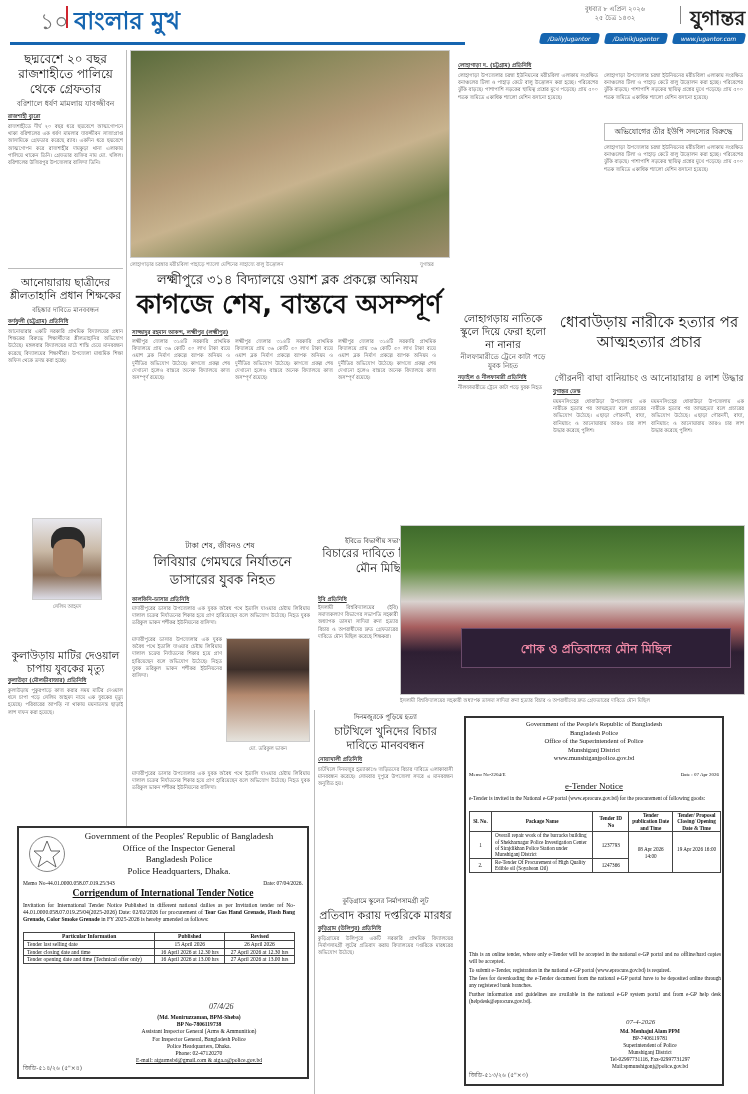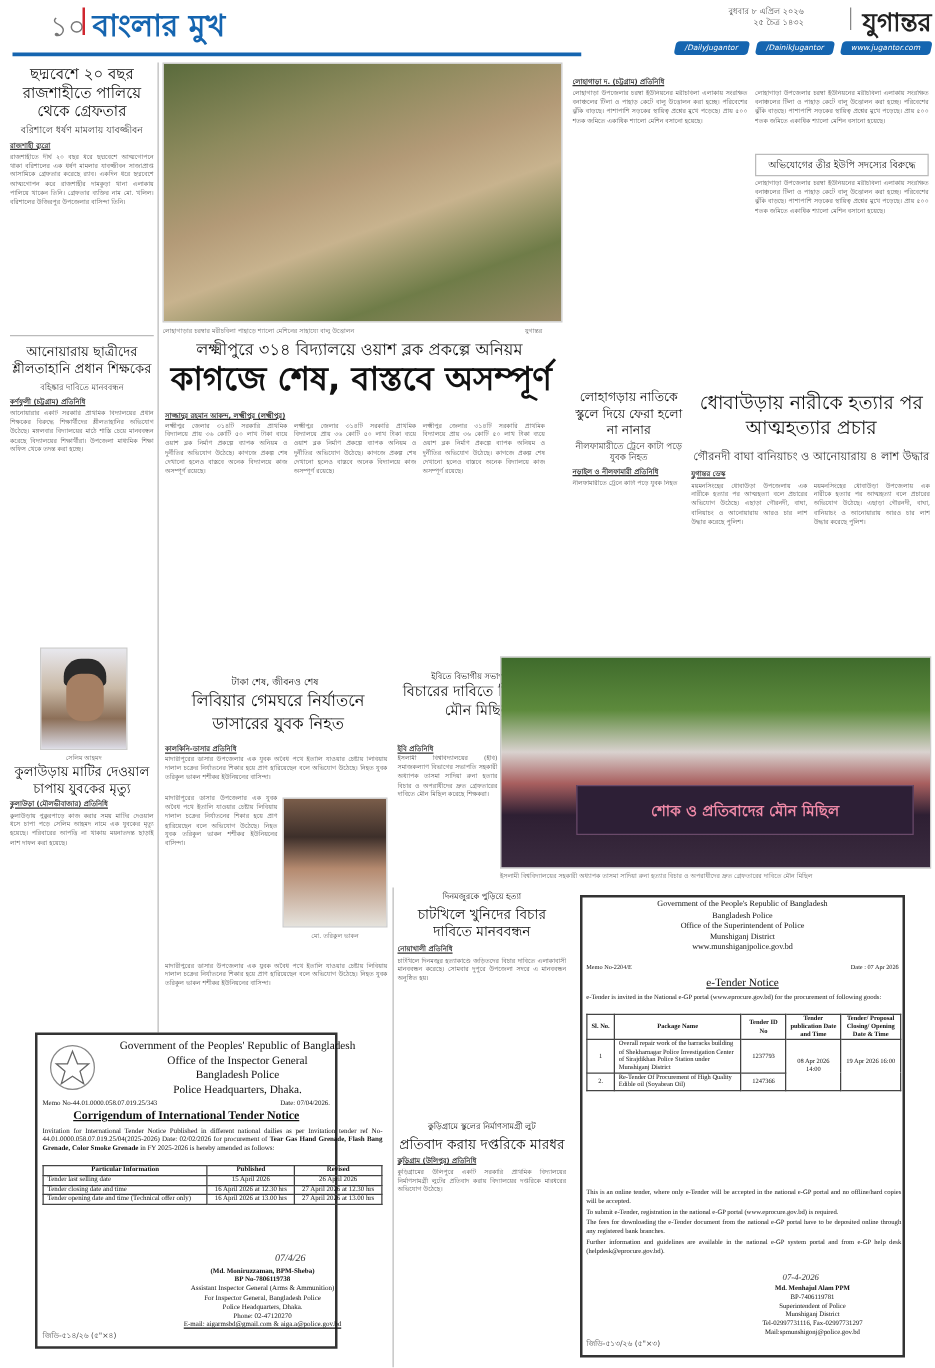--- a/index.html
+++ b/index.html
@@ -1,21 +1,21 @@
 <!DOCTYPE html>
 <html><head>
 <meta charset="utf-8">
 <style>
   *{box-sizing:border-box;margin:0;padding:0}
   body{width:748px;height:1094px;background:#fff;font-family:"DejaVu Serif",serif;color:#222;overflow:hidden;position:relative}
   .abs{position:absolute}
   .hdr-page{left:40px;top:4px;font-size:22px;color:#777;font-family:"DejaVu Sans",sans-serif}
   .hdr-bar{left:66px;top:6px;width:2px;height:22px;background:#d0262f}
   .hdr-sec{left:74px;top:2px;font-size:24px;font-weight:bold;color:#1565b0;font-family:"DejaVu Sans",sans-serif}
-  .hdr-date{left:523px;top:5px;font-size:6.5px;color:#555;text-align:right;line-height:9px;width:120px;right:auto}
+  .hdr-date{left:555px;top:5px;font-size:6.5px;color:#555;text-align:center;line-height:9px;width:120px;right:auto}
   .hdr-vbar{left:680px;top:6px;width:1px;height:18px;background:#888}
   .hdr-logo{left:690px;top:3px;font-size:20px;font-weight:bold;color:#222;font-family:"DejaVu Serif",serif}
   .rule{left:10px;top:42px;width:455px;height:3px;background:#1565b0}
   .socials{left:540px;top:33px;display:flex;gap:6px}
   .social{background:#1565b0;color:#fff;font-size:6px;padding:2px 8px;border-radius:3px;font-family:"DejaVu Sans",sans-serif;transform:skewX(-12deg)}
   .headline{font-family:"DejaVu Sans",sans-serif;text-align:center;color:#111}
   .body-text{font-size:5px;line-height:7.2px;color:#555;text-align:justify;overflow:hidden}
   .byline{font-size:5.5px;color:#333;text-decoration:underline;font-weight:bold;font-family:"DejaVu Sans",sans-serif}
   .photo{background:linear-gradient(135deg,#6b7d4a,#a89a6e 40%,#7f8a5a 70%,#c9b89a);border:1px solid #ccc}
   .caption{font-size:5px;color:#666;font-family:"DejaVu Sans",sans-serif}
@@ -59,21 +59,21 @@
   <div class="headline" style="font-size:6.5px;color:#444;margin-top:3px">বহিষ্কার দাবিতে মানববন্ধন</div>
   <div class="byline" style="margin-top:2px">কর্ণফুলী (চট্টগ্রাম) প্রতিনিধি</div>
   <div class="body-text" style="height:120px;margin-top:2px">আনোয়ারার একটি সরকারি প্রাথমিক বিদ্যালয়ের প্রধান শিক্ষকের বিরুদ্ধে শিক্ষার্থীদের শ্লীলতাহানির অভিযোগ উঠেছে। মঙ্গলবার বিদ্যালয়ের মাঠে শাস্তি চেয়ে মানববন্ধন করেছে বিদ্যালয়ের শিক্ষার্থীরা। উপজেলা মাধ্যমিক শিক্ষা অফিস থেকে তদন্ত করা হচ্ছে।</div>
 </div>
 
 <div class="abs photo" style="left:32px;top:518px;width:70px;height:82px;background:linear-gradient(180deg,#e8e8ee,#c9b9a6 40%,#8c6f58 70%,#dcdce6)">
   <div style="position:absolute;left:18px;top:8px;width:34px;height:22px;background:#2a2a2a;border-radius:14px 14px 4px 4px"></div>
   <div style="position:absolute;left:20px;top:20px;width:30px;height:38px;background:#a57f63;border-radius:12px"></div>
 </div>
 <div class="abs caption" style="left:32px;top:603px;width:70px;text-align:center">সেলিম আহমদ</div>
-<div class="abs" style="left:8px;top:612px;width:115px">
+<div class="abs" style="left:8px;top:649px;width:115px">
   <div class="headline" style="font-size:10.5px;line-height:13px">কুলাউড়ায় মাটির দেওয়াল চাপায় যুবকের মৃত্যু</div>
   <div class="byline" style="margin-top:2px">কুলাউড়া (মৌলভীবাজার) প্রতিনিধি</div>
   <div class="body-text" style="height:150px;margin-top:2px">কুলাউড়ায় পুকুরপাড়ে কাজ করার সময় মাটির দেওয়াল ধসে চাপা পড়ে সেলিম আহমদ নামে এক যুবকের মৃত্যু হয়েছে। পরিবারের আপত্তি না থাকায় ময়নাতদন্ত ছাড়াই লাশ দাফন করা হয়েছে।</div>
 </div>
 
 <div class="abs vline" style="left:126px;top:50px;height:790px"></div>
 
 <div class="abs photo" style="left:130px;top:50px;width:320px;height:208px;background:linear-gradient(160deg,#5a6b3c 0%,#8d8a5d 25%,#b39a77 45%,#c8b38e 60%,#6f7c48 80%,#9c8c6a 100%)"></div>
 <div class="abs caption" style="left:130px;top:261px;width:260px">লোহাগাড়ার চরম্বার মরীচবিলা পাহাড়ে শ্যালো মেশিনের সাহায্যে বালু উত্তোলন</div>
 <div class="abs caption" style="left:420px;top:261px">যুগান্তর</div>
@@ -117,21 +117,21 @@
 
 <div class="abs" style="left:458px;top:312px;width:90px">
   <div class="headline" style="font-size:10px;line-height:13px">লোহাগড়ায় নাতিকে স্কুলে দিয়ে ফেরা হলো না নানার</div>
   <div class="headline" style="font-size:7px;line-height:9px;color:#444;margin-top:2px">নীলফামারীতে ট্রেনে কাটা পড়ে যুবক নিহত</div>
   <div class="byline" style="margin-top:3px">নড়াইল ও নীলফামারী প্রতিনিধি</div>
   <div class="body-text" style="height:130px;margin-top:2px">নীলফামারীতে ট্রেনে কাটা পড়ে যুবক নিহত</div>
 </div>
 
 <div class="abs" style="left:553px;top:312px;width:192px">
   <div class="headline" style="font-size:15px;line-height:20px">ধোবাউড়ায় নারীকে হত্যার পর আত্মহত্যার প্রচার</div>
-  <div class="headline" style="font-size:9px;line-height:12px;color:#333;margin-top:8px">গৌরনদী বাঘা বানিয়াচং ও আনোয়ারায় ৪ লাশ উদ্ধার</div>
+  <div class="headline" style="font-size:9px;line-height:12px;color:#333;margin-top:20px">গৌরনদী বাঘা বানিয়াচং ও আনোয়ারায় ৪ লাশ উদ্ধার</div>
   <div class="byline" style="margin-top:4px">যুগান্তর ডেস্ক</div>
   <div style="display:flex;gap:5px;margin-top:2px">
     <div class="body-text" style="width:93px;height:135px">ময়মনসিংহের ধোবাউড়া উপজেলায় এক নারীকে হত্যার পর আত্মহত্যা বলে প্রচারের অভিযোগ উঠেছে। এছাড়া গৌরনদী, বাঘা, বানিয়াচং ও আনোয়ারায় আরও চার লাশ উদ্ধার করেছে পুলিশ।</div>
     <div class="body-text" style="width:93px;height:135px">ময়মনসিংহের ধোবাউড়া উপজেলায় এক নারীকে হত্যার পর আত্মহত্যা বলে প্রচারের অভিযোগ উঠেছে। এছাড়া গৌরনদী, বাঘা, বানিয়াচং ও আনোয়ারায় আরও চার লাশ উদ্ধার করেছে পুলিশ।</div>
   </div>
 </div>
 
 <div class="abs" style="left:318px;top:712px;width:135px">
   <div class="headline" style="font-size:6.5px">দিনমজুরকে পুড়িয়ে হত্যা</div>
   <div class="headline" style="font-size:11px;line-height:14px;margin-top:2px">চাটখিলে খুনিদের বিচার দাবিতে মানববন্ধন</div>
@@ -142,21 +142,21 @@
 <div class="abs" style="left:318px;top:896px;width:135px">
   <div class="headline" style="font-size:6.5px">কুড়িগ্রামে স্কুলের নির্মাণসামগ্রী লুট</div>
   <div class="headline" style="font-size:11px;line-height:14px;margin-top:2px">প্রতিবাদ করায় দপ্তরিকে মারধর</div>
   <div class="byline" style="margin-top:2px">কুড়িগ্রাম (উলিপুর) প্রতিনিধি</div>
   <div class="body-text" style="height:150px;margin-top:2px">কুড়িগ্রামের উলিপুরে একটি সরকারি প্রাথমিক বিদ্যালয়ের নির্মাণসামগ্রী লুটের প্রতিবাদ করায় বিদ্যালয়ের দপ্তরিকে মারধরের অভিযোগ উঠেছে।</div>
 </div>
 <div class="abs vline" style="left:314px;top:710px;height:384px"></div>
 
 <div class="abs body-text" style="left:132px;top:770px;width:178px;height:52px">মাদারীপুরের ডাসার উপজেলার এক যুবক অবৈধ পথে ইতালি যাওয়ার চেষ্টায় লিবিয়ায় দালাল চক্রের নির্যাতনের শিকার হয়ে প্রাণ হারিয়েছেন বলে অভিযোগ উঠেছে। নিহত যুবক তরিকুল ভাকন শশীকর ইউনিয়নের বাসিন্দা।</div>
 
-<div class="abs notice" style="left:28px;top:826px;width:242px;height:253px">
+<div class="abs notice" style="left:17px;top:826px;width:292px;height:253px">
   <div class="abs emblem" style="left:10px;top:8px;width:36px;height:36px">
     <svg width="34" height="34" viewBox="0 0 34 34">
         <path d="M17 4 L21 14 L30 14 L23 20 L26 30 L17 24 L8 30 L11 20 L4 14 L13 14 Z" fill="none" stroke="#666" stroke-width="1"></path>
       </svg>
   </div>
   <div style="position:absolute;left:50px;top:3px;width:220px;text-align:center;font-size:9px;line-height:11.5px">
     <div>Government of the Peoples' Republic of Bangladesh</div>
     <div>Office of the Inspector General</div>
     <div>Bangladesh Police</div>
     <div>Police Headquarters, Dhaka.</div>

